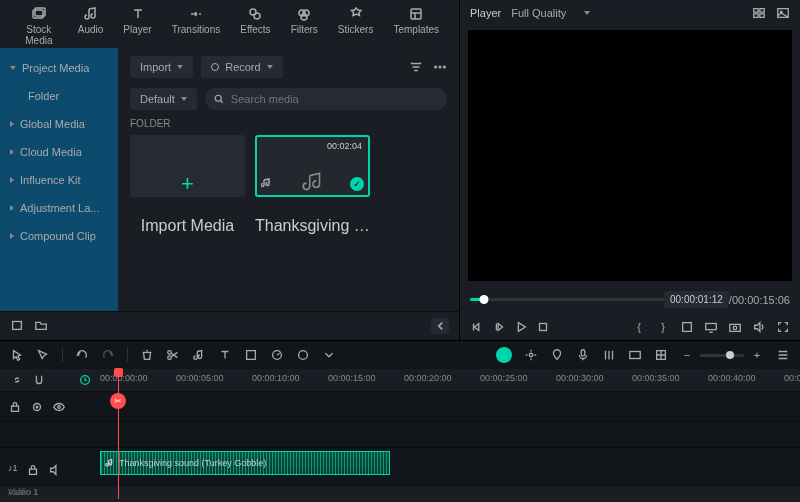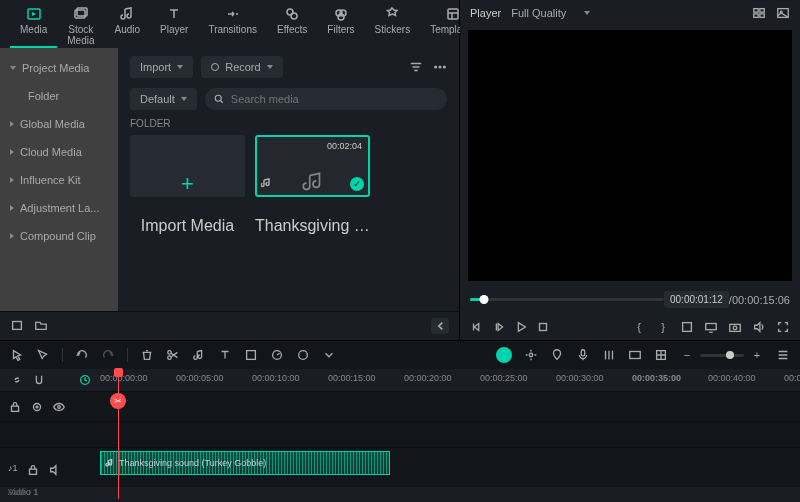--- a/index.html
+++ b/index.html
@@ -5,21 +5,21 @@
 *{margin:0;padding:0;box-sizing:border-box;font-family:Arial,sans-serif;font-size:11px;color:#aaa}
 body{background:#1a1e24;width:800px;height:502px;overflow:hidden}
 .top{display:flex;height:340px}
 .left-col{width:460px;display:flex;flex-direction:column;border-right:1px solid #000}
 .tabs{display:flex;padding:4px 10px 0;background:#1a1e24;gap:0}
 .tab{display:flex;flex-direction:column;align-items:center;padding:2px 10px;cursor:pointer;text-align:center}
 .tab.active{color:#00d4aa;border-bottom:2px solid #00d4aa}
 .tab .icon{width:16px;height:16px;margin-bottom:2px}
 .tab span{font-size:10px}
 .mid{display:flex;flex:1;background:#1a1e24;overflow:hidden}
-.sidebar{width:118px;background:#404040;padding-top:6px}
+.sidebar{width:118px;background:#0c4a6e;padding-top:6px}
 .side-item{display:flex;align-items:center;padding:8px 10px;cursor:pointer;gap:6px}
 .side-item.sub{padding-left:28px;color:#00d4aa}
 .caret{width:0;height:0;border-top:3px solid transparent;border-bottom:3px solid transparent;border-left:4px solid #888}
 .caret.down{border-left:3px solid transparent;border-right:3px solid transparent;border-top:4px solid #888;border-bottom:none}
 .content{flex:1;padding:8px 12px;display:flex;flex-direction:column}
 .toolbar{display:flex;gap:8px;align-items:center;margin-bottom:10px}
 .btn{background:#262b33;padding:5px 10px;border-radius:3px;display:flex;align-items:center;gap:6px;cursor:pointer}
 .rec-dot{width:8px;height:8px;border:1px solid #aaa;border-radius:50%}
 .tb-right{margin-left:auto;display:flex;gap:10px;align-items:center}
 .search-row{display:flex;gap:8px;margin-bottom:8px}
@@ -71,27 +71,20 @@
 .robot{width:16px;height:16px;background:#00d4aa;border-radius:50%}
 svg{stroke:#aaa;fill:none;stroke-width:1.5}
 .tab.active svg{stroke:#00d4aa}
 </style>
 </head>
 <body>
 
 <div class="top">
   <div class="left-col">
     <div class="tabs">
-      <div class="tab active">
-          <svg class="icon" viewBox="0 0 16 16">
-            <rect x="2" y="3" width="12" height="10" rx="1"></rect>
-            <path d="M6 6l4 2-4 2z" fill="#00d4aa" stroke="none"></path>
-          </svg>
-          <span>Media</span>
-        </div>
       <div class="tab">
           <svg class="icon" viewBox="0 0 16 16">
             <rect x="2" y="4" width="10" height="8" rx="1"></rect>
             <rect x="4" y="2" width="10" height="8" rx="1"></rect>
           </svg>
           <span>Stock Media</span>
         </div>
       <div class="tab">
           <svg class="icon" viewBox="0 0 16 16">
             <path d="M6 3v8a2 2 0 11-2-2M6 3l6-1v8a2 2 0 11-2-2"></path>
@@ -484,21 +477,21 @@
             <path d="M8 5v3l2 1"></path>
           </svg>
         </span>
     <span class="ruler-tick" style="left: 100px;">00:00:00:00</span>
         <span class="ruler-tick" style="left: 176px;">00:00:05:00</span>
         <span class="ruler-tick" style="left: 252px;">00:00:10:00</span>
         <span class="ruler-tick" style="left: 328px;">00:00:15:00</span>
         <span class="ruler-tick" style="left: 404px;">00:00:20:00</span>
         <span class="ruler-tick" style="left: 480px;">00:00:25:00</span>
         <span class="ruler-tick" style="left: 556px;">00:00:30:00</span>
-        <span class="ruler-tick" style="left: 632px; font-weight: bold;">00:00:35:00</span>
+        <span class="ruler-tick" style="left: 632px;">00:00:35:00</span>
         <span class="ruler-tick" style="left: 708px;">00:00:40:00</span>
         <span class="ruler-tick" style="left: 784px;">00:00:45:00</span>
       </div>
     <div class="marker">✂</div>
 
     <div class="track">
       <div class="track-head">
         <span class="ico">
             <svg viewBox="0 0 16 16">
               <rect x="4" y="7" width="8" height="6"></rect>

